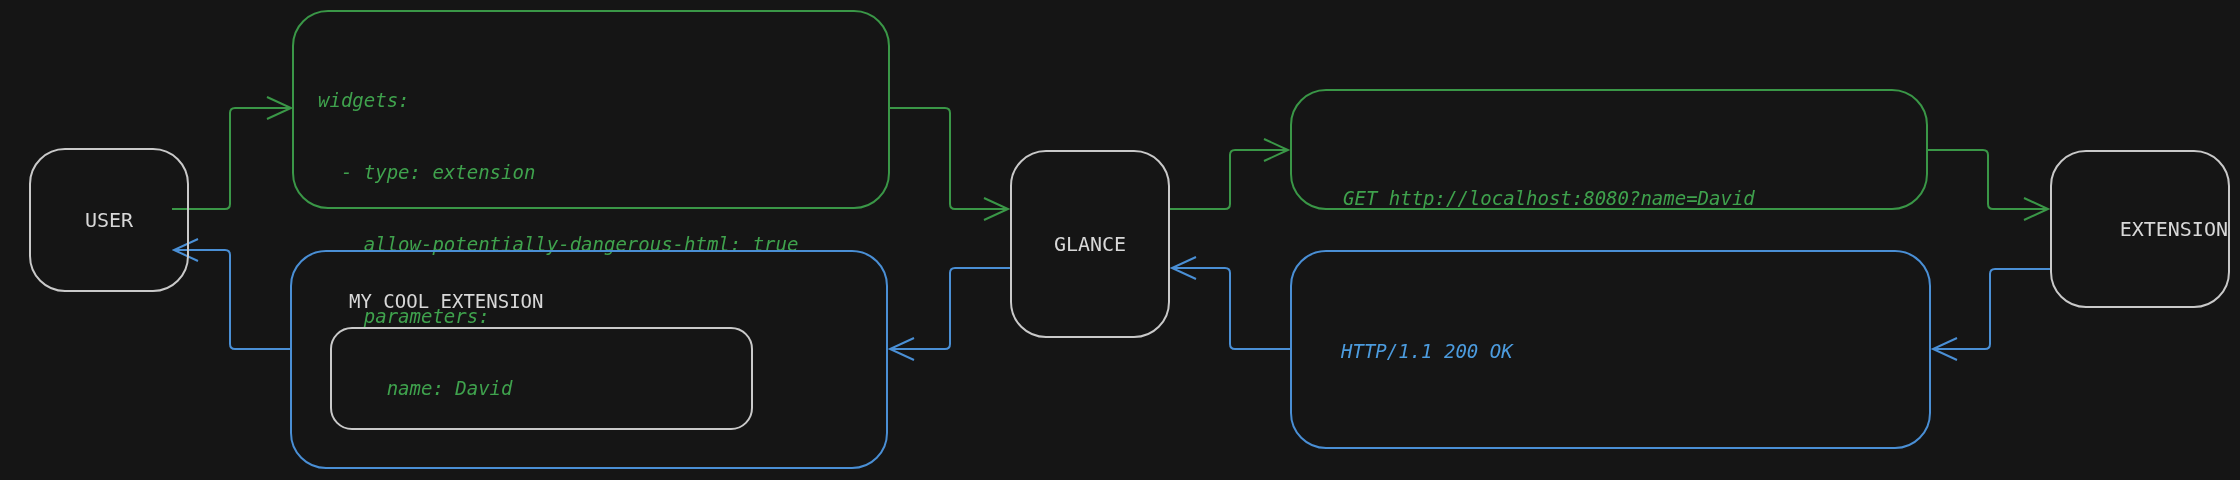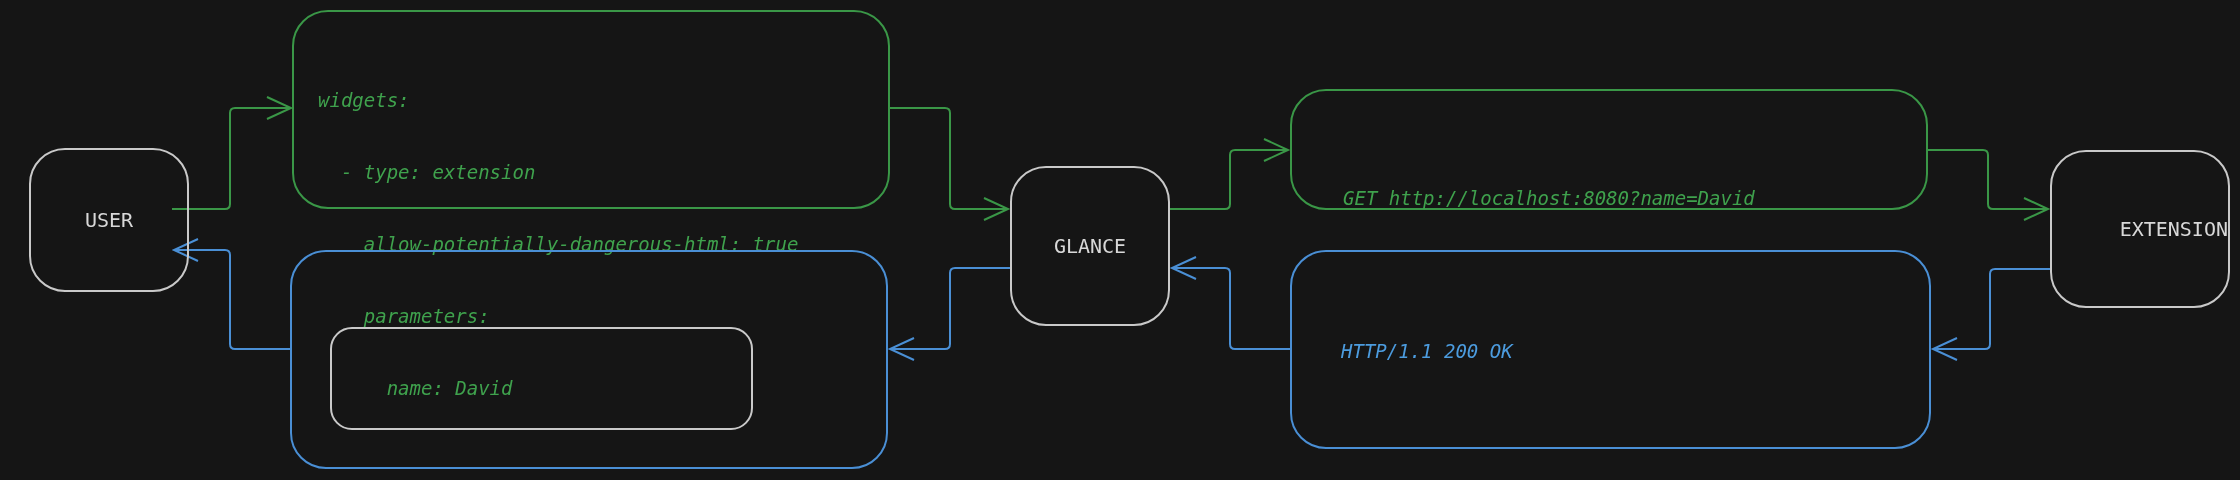--- a/index.html
+++ b/index.html
@@ -42,21 +42,21 @@
     border: 2px solid var(--node-border);
     border-radius: 36px;
     display: flex;
     align-items: center;
     justify-content: center;
     color: var(--node-text);
     font-size: 20px;
     background: transparent;
   }
   .node-user      { left: 12px;   top: 148px; width: 160px; height: 144px; margin-left: 17px; }
-  .node-glance    { left: 1010px; top: 166px; width: 160px; height: 160px; }
+  .node-glance    { left: 1010px; top: 150px; width: 160px; height: 188px; }
   .node-extension { left: 2050px; top: 150px; width: 180px; height: 158px; justify-content: flex-end; }
 
   .code-box {
     position: absolute;
     box-sizing: border-box;
     border: 2px solid;
     border-radius: 36px;
     background: transparent;
   }
   .green-box { border-color: var(--green-line); }
@@ -151,15 +151,16 @@
 
   <div class="code-box blue-box box-response"></div>
   <div class="code-text blue-text response-text">
     <div class="line">HTTP/1.1 200 OK</div>
     
     
     
   </div>
 
   <div class="code-box blue-box box-widget"></div>
+  <div class="widget-title">MY COOL EXTENSION</div>
   <div class="inner-box"></div>
 
 </div>
 
 </body></html>

